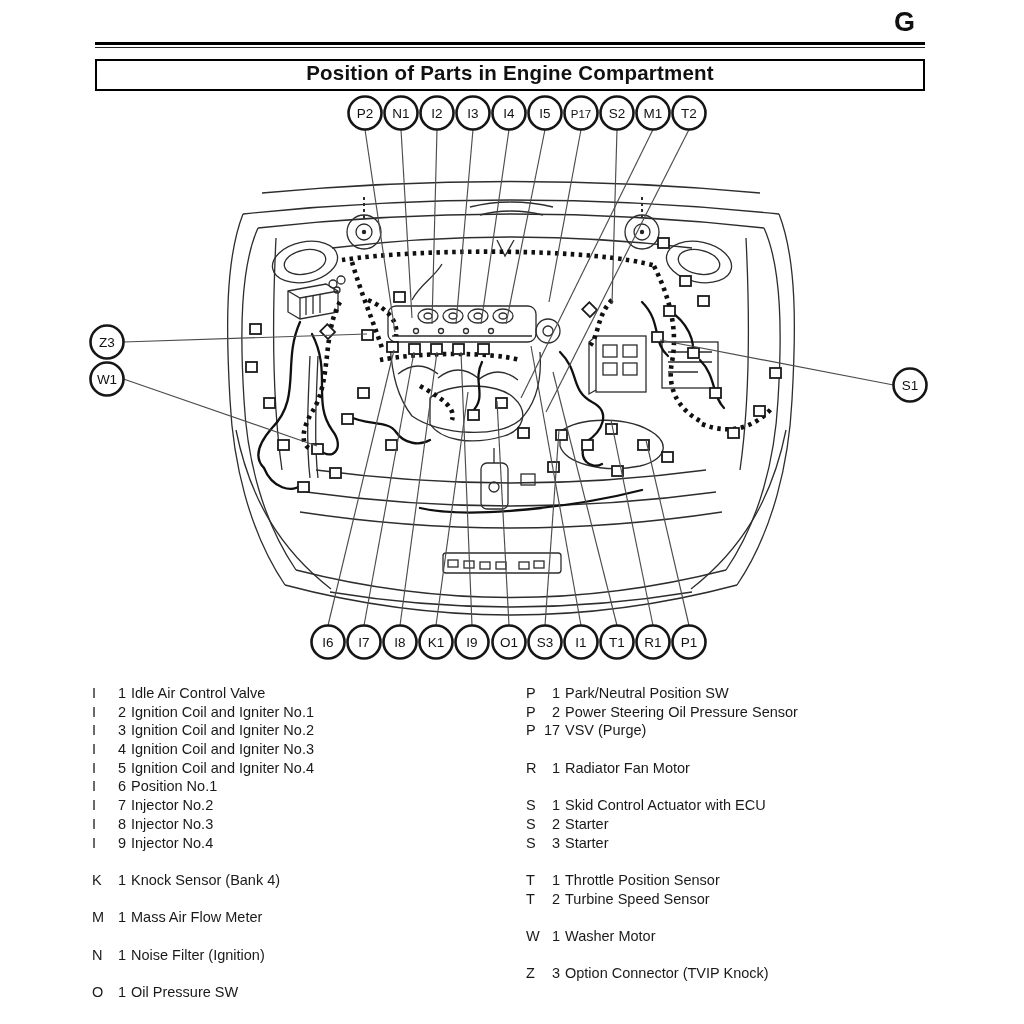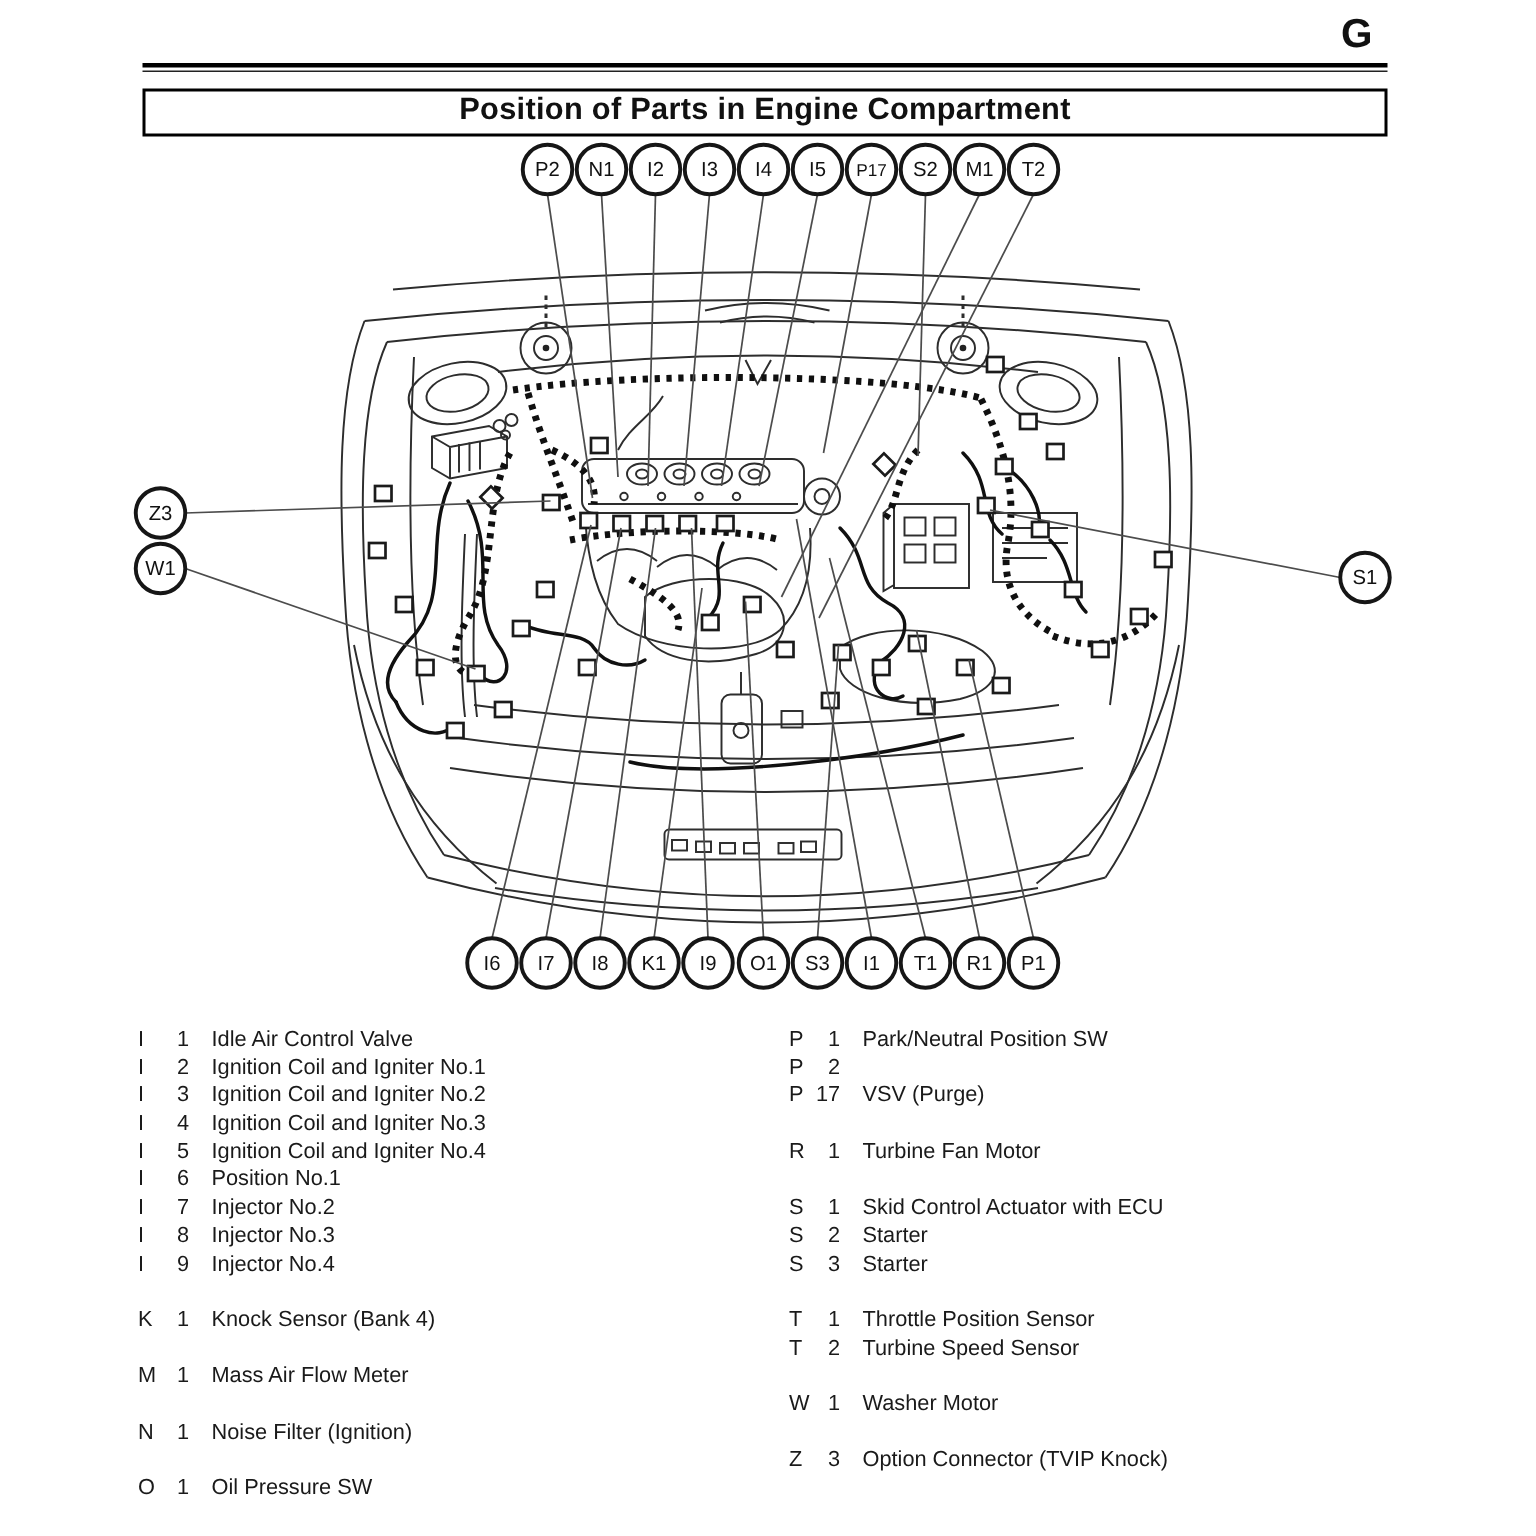--- a/index.html
+++ b/index.html
@@ -29,21 +29,21 @@
   .callout-text{font-family:"Liberation Sans",sans-serif;font-size:13.5px;fill:#111;
                 text-anchor:middle;}
   .callout-text.small{font-size:11.5px;}
 
   .legend-col{position:absolute;top:684px;font-size:14.5px;line-height:18.7px;color:#1a1a1a;}
   #legend-left{left:92px;}
   #legend-right{left:526px;}
   .lg-row{display:flex;height:18.7px;white-space:nowrap;}
   .lg-letter{display:inline-block;width:18px;}
   .lg-num{display:inline-block;width:16px;text-align:right;}
-  .lg-desc{margin-left:15px;}
+  .lg-desc{margin-left:5px;}
 </style>
 </head>
 <body>
 
 <div class="corner-letter">G</div>
 <div class="rule-thick"></div>
 <div class="rule-thin"></div>
 <div class="title-box">
   <span class="t">Position of Parts in Engine Compartment</span>
 </div>
@@ -411,31 +411,32 @@
   </div>
 <div class="legend-col" id="legend-right">
     <div class="lg-row">
       <span class="lg-letter">P</span>
       <span class="lg-num">1</span>
       <span class="lg-desc">Park/Neutral Position SW</span>
     </div>
     <div class="lg-row">
       <span class="lg-letter">P</span>
       <span class="lg-num">2</span>
+      <span class="lg-desc">Power Steering Oil Pressure Sensor</span>
     </div>
     <div class="lg-row">
       <span class="lg-letter">P</span>
       <span class="lg-num">17</span>
       <span class="lg-desc">VSV (Purge)</span>
     </div>
     <div class="lg-row"></div>
     <div class="lg-row">
       <span class="lg-letter">R</span>
       <span class="lg-num">1</span>
-      <span class="lg-desc">Turbine Fan Motor</span>
+      <span class="lg-desc">Radiator Fan Motor</span>
     </div>
     <div class="lg-row"></div>
     <div class="lg-row">
       <span class="lg-letter">S</span>
       <span class="lg-num">1</span>
       <span class="lg-desc">Skid Control Actuator with ECU</span>
     </div>
     <div class="lg-row">
       <span class="lg-letter">S</span>
       <span class="lg-num">2</span>

